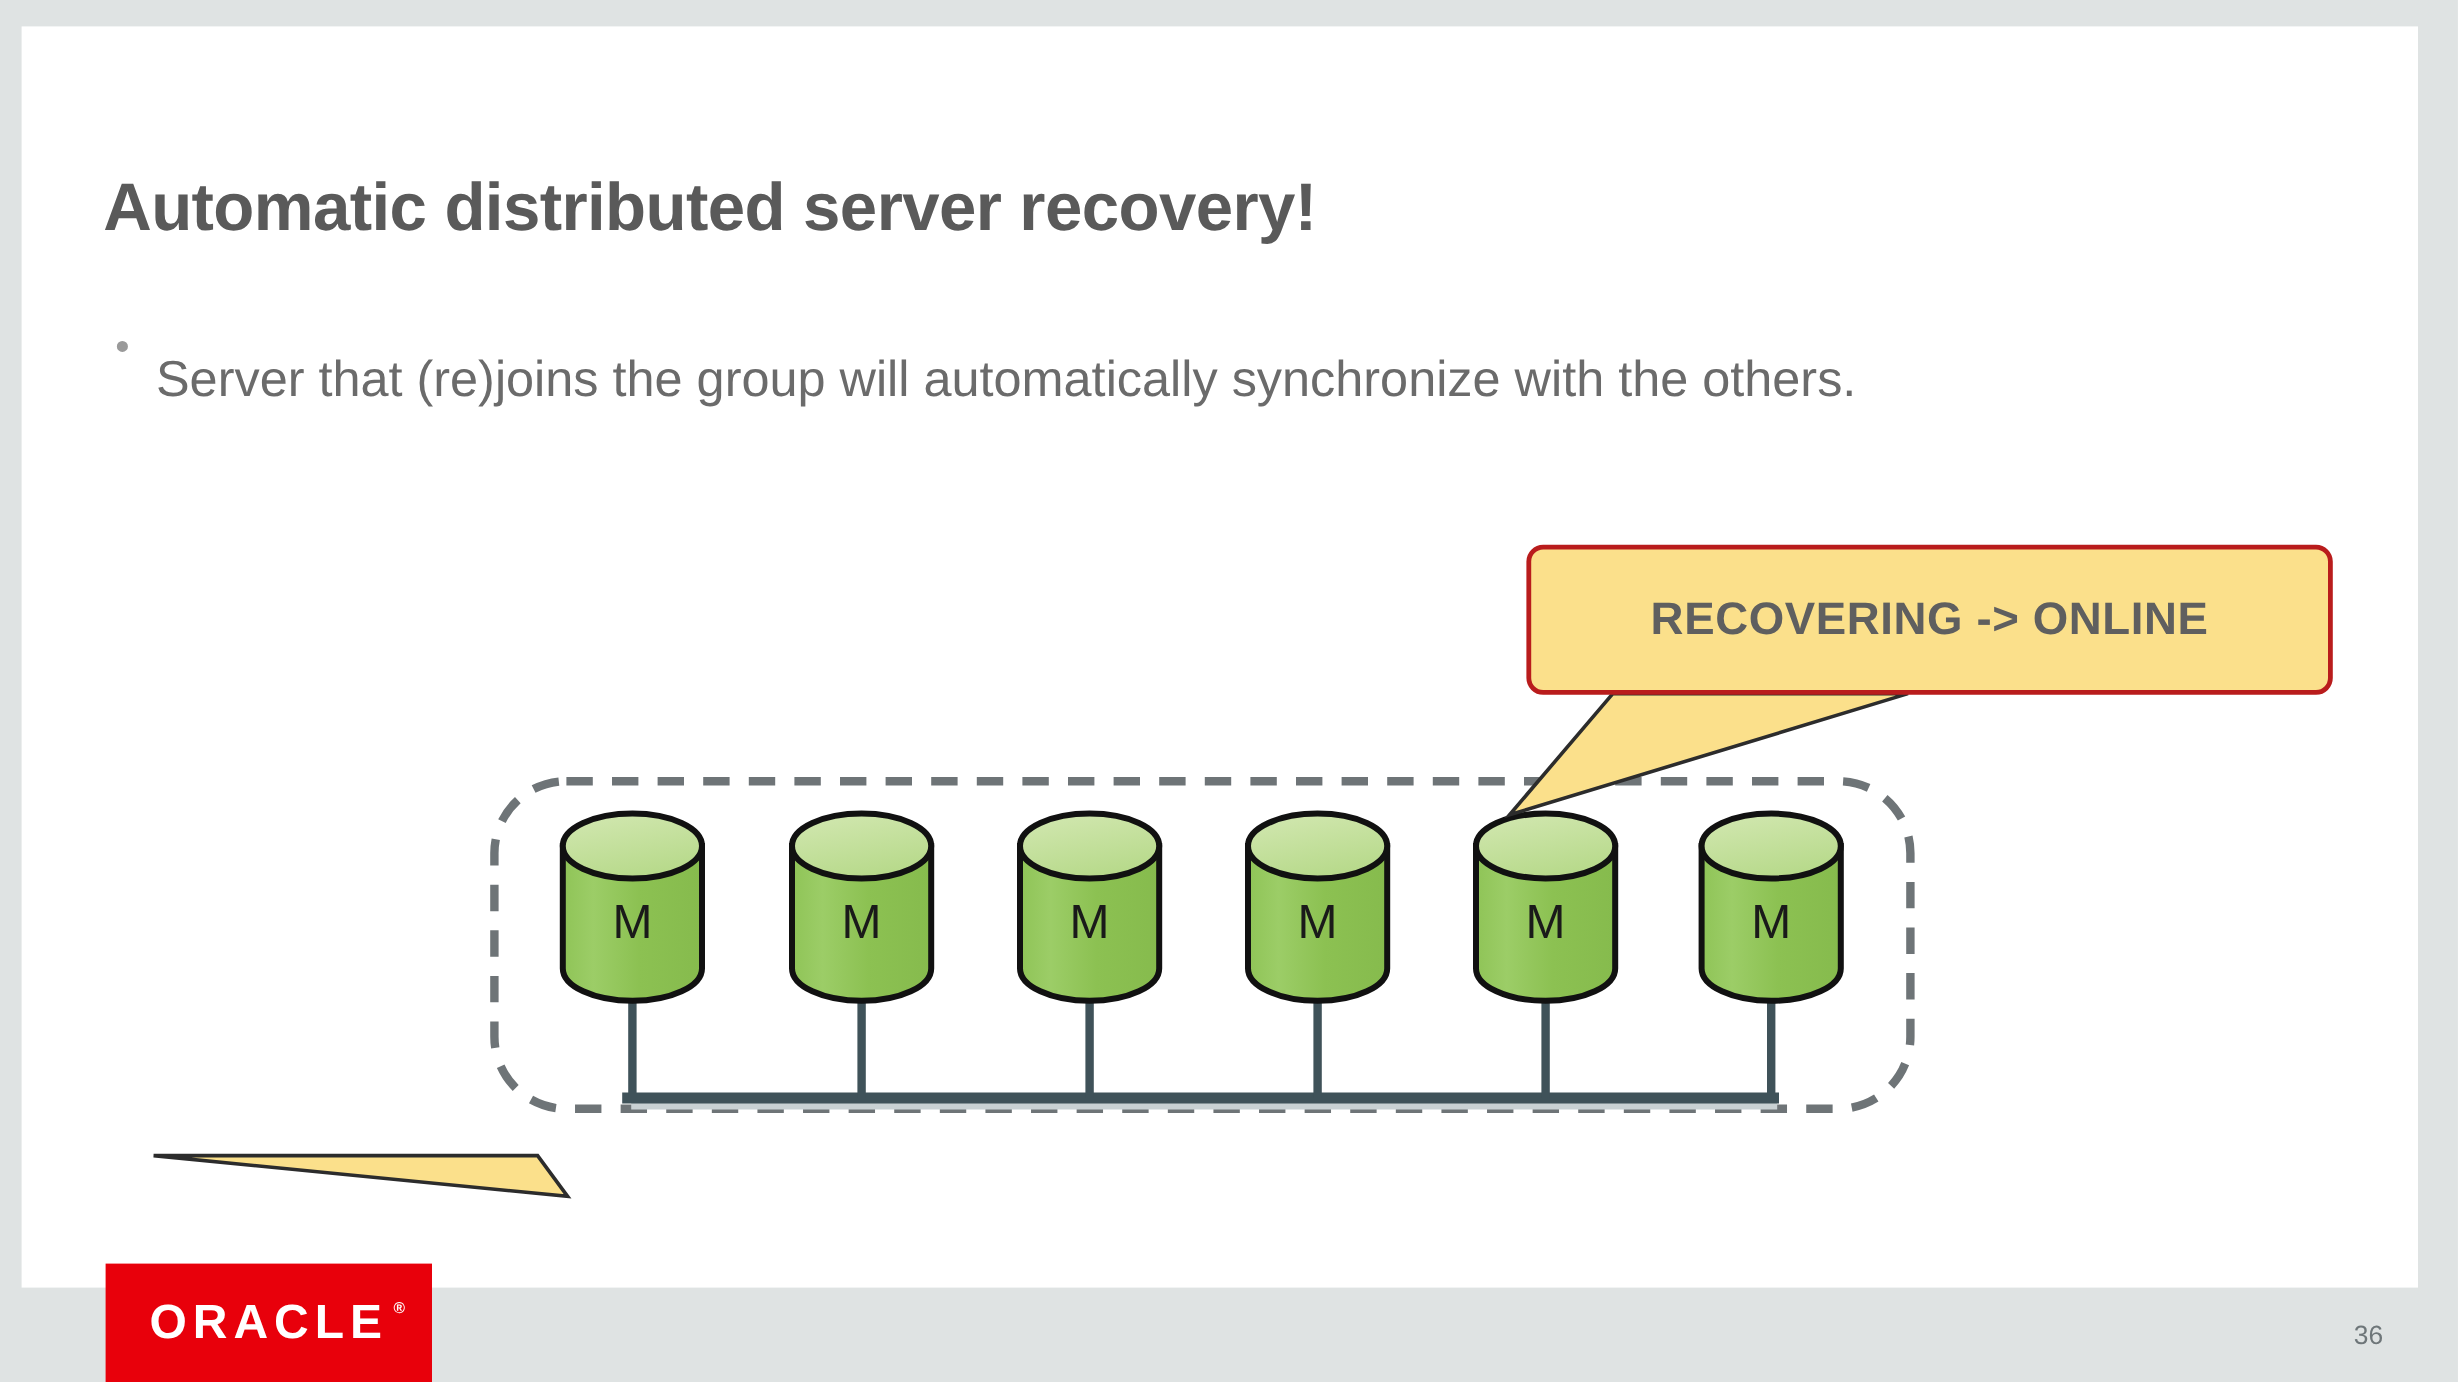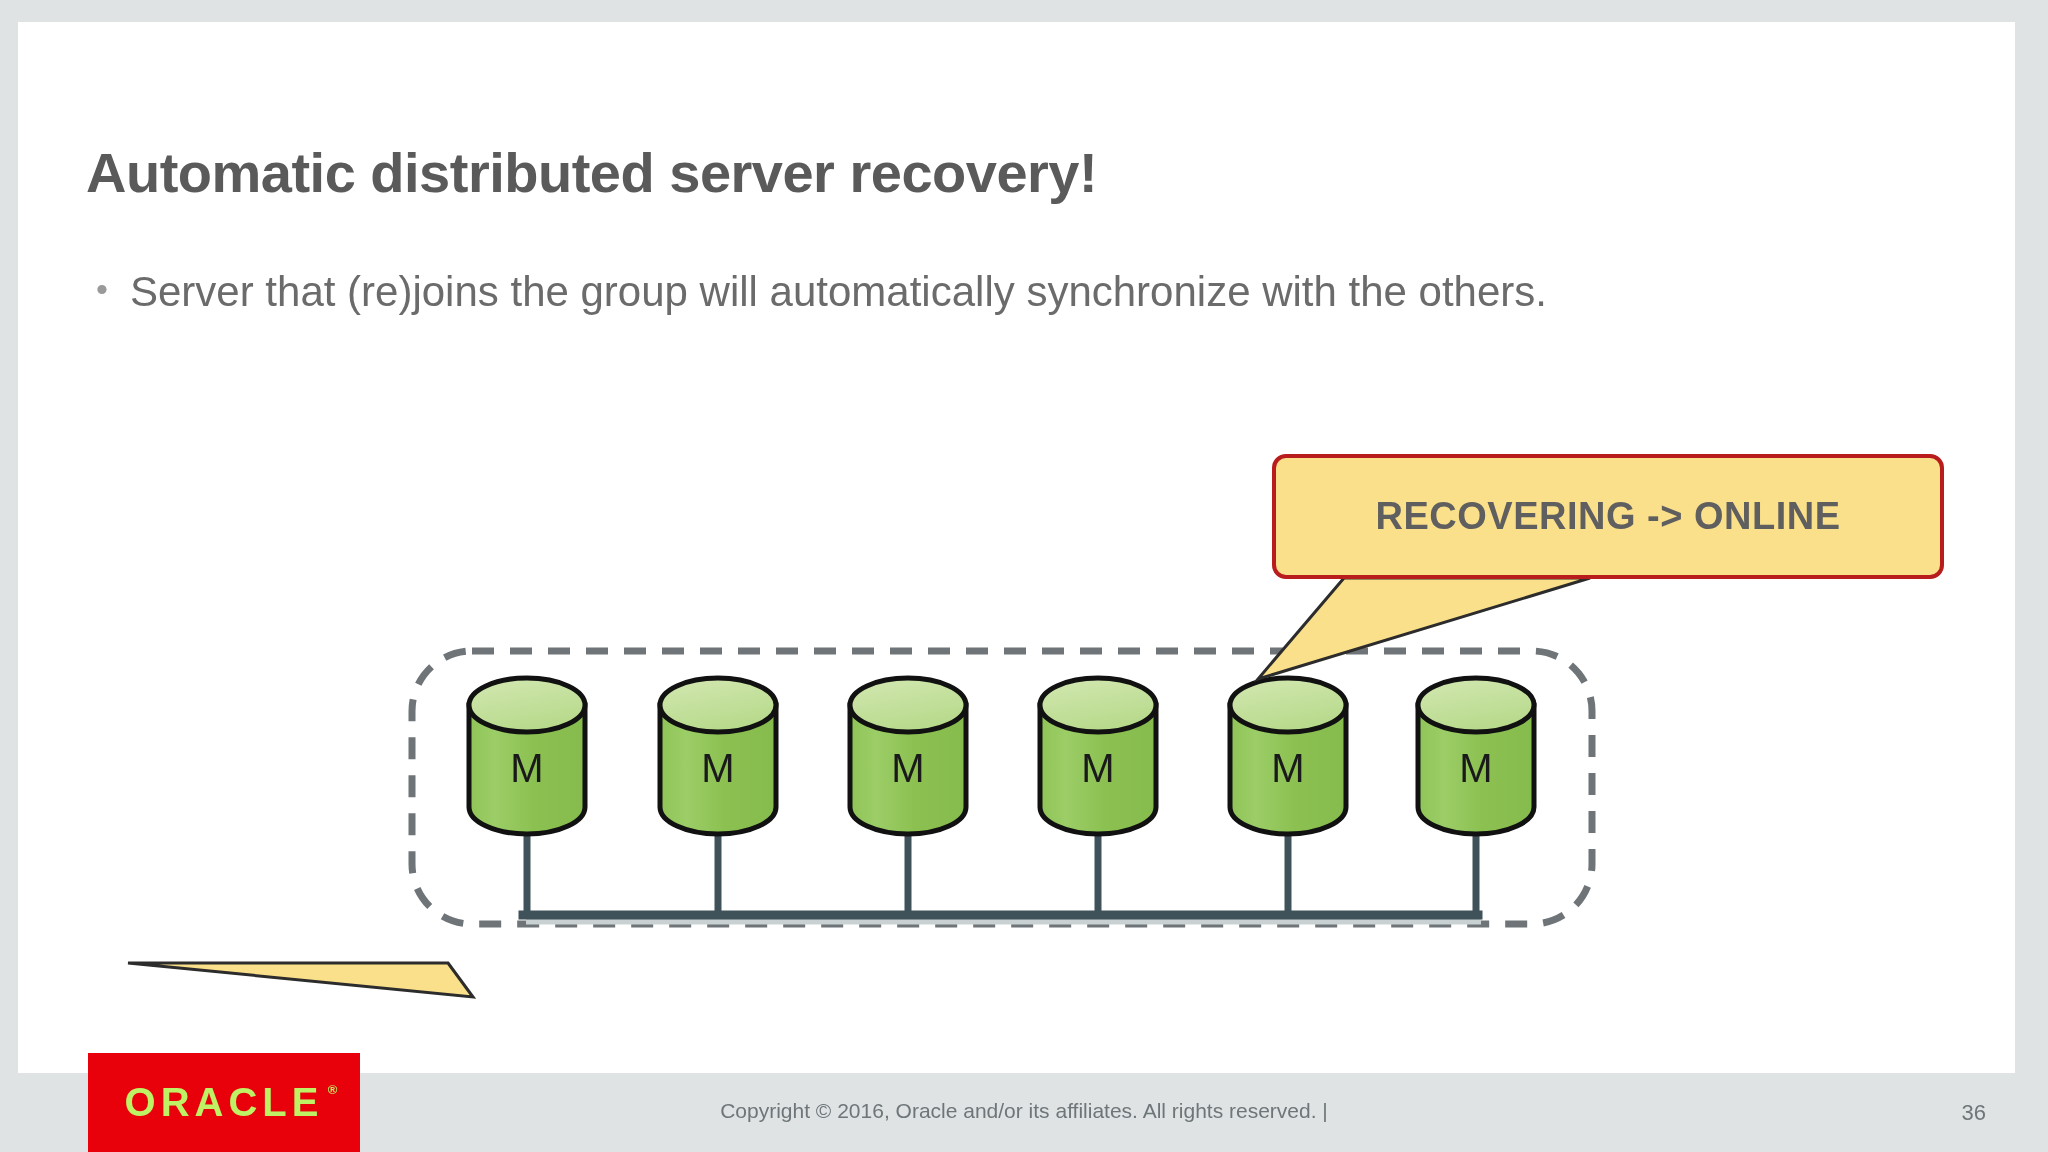--- a/index.html
+++ b/index.html
@@ -61,20 +61,21 @@
   .bullet-dot {
     flex: 0 0 auto;
     width: 34px;
     color: #9a9a9a;
     font-size: 34px;
     line-height: 1.45;
   }
   .bullet-text {
     flex: 1 1 auto;
     max-width: 1730px;
+    margin-top: 24px;
   }
 
   
   #diagram {
     position: absolute;
     left: 0;
     top: 0;
     width: 1997px;
     height: 1130px;
     pointer-events: none;
@@ -147,21 +148,21 @@
     left: 88px;
     top: 1053px;
     width: 272px;
     height: 99px;
     background: #e8000b;
     display: flex;
     align-items: center;
     justify-content: center;
   }
   #oracle-logo .logo-wordmark {
-    color: #bef264;
+    color: #ffffff;
     font-size: 40px;
     font-weight: bold;
     letter-spacing: 5px;
     position: relative;
   }
   #oracle-logo .logo-reg {
     position: absolute;
     top: 2px;
     right: -14px;
     font-size: 13px;
@@ -273,16 +274,15 @@
 
   <div id="footer-band"></div>
 
   <div id="oracle-logo">
     <span class="logo-wordmark">
       <span>ORACLE</span>
       <span class="logo-reg">®</span>
     </span>
   </div>
 
-  <div id="footer-copyright">Copyright © 2016, Oracle and/or its affiliates. All rights reserved.  |</div>
 
   <div id="footer-pagenum">36</div>
 </div>
 
 </body></html>

